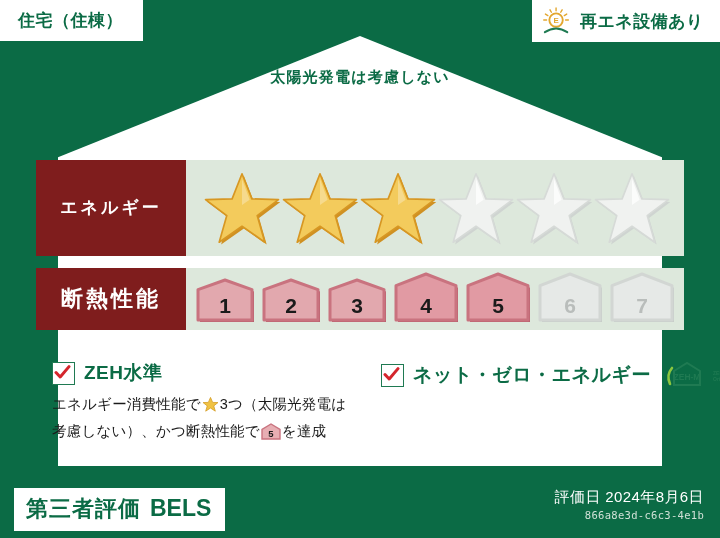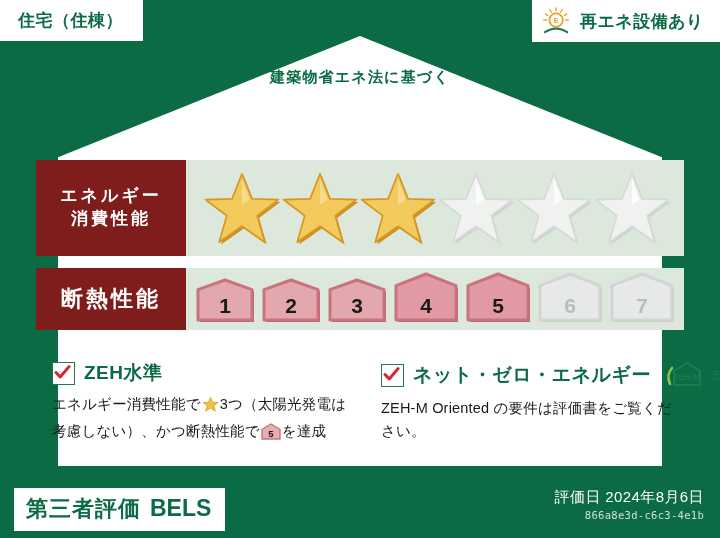--- a/index.html
+++ b/index.html
@@ -158,26 +158,25 @@
           <line x1="28.2" y1="14" x2="25.2" y2="14"></line>
         </g>
         <circle cx="15" cy="14" r="7.2" fill="none" stroke="#e3a72f" stroke-width="2"></circle>
         <text x="15" y="17.6" font-size="8.5" font-weight="bold" fill="#e3a72f" text-anchor="middle" font-family="Liberation Sans, sans-serif">E</text>
         <path d="M3 27 Q15 19 27 27" fill="none" stroke="#1f7a52" stroke-width="2.2" stroke-linecap="round"></path>
       </svg>
     </span>
     <span class="txt">再エネ設備あり</span>
   </div>
 
-  <div class="title-sub">建築物省エネ法に基づく</div>
+  <div class="title-sub">太陽光発電は考慮しない</div>
 
   <div class="rating-row" id="row-energy">
     <div class="row-label">
       <span>エネルギー</span>
-      <span>消費性能</span>
     </div>
     <div class="row-body">
       <div class="stars" id="stars-container">
           <span>
             <svg class="star" viewBox="0 0 100 96">
               <polygon points="50,3 63,36 98,37 70,58 80,93 50,72 20,93 30,58 2,37 37,36" fill="#cf9123" transform="translate(2.5,3)"></polygon>
               <polygon points="50,3 63,36 98,37 70,58 80,93 50,72 20,93 30,58 2,37 37,36" fill="#f3cb5c" stroke="#d79723" stroke-width="2.2" stroke-linejoin="round"></polygon>
               <polygon points="50,10 60,37 50,44 50,10" fill="#ffffff" opacity="0.3"></polygon>
             </svg>
           </span>
@@ -313,21 +312,20 @@
             <path d="M6 24 Q2 15 8 8" fill="none" stroke="#8cc63f" stroke-width="2.6" stroke-linecap="round"></path>
             <polygon points="10,25 10,11 23,3 36,11 36,25" fill="none" stroke="#1f7a52" stroke-width="2"></polygon>
             <text x="23" y="20" font-size="8.5" font-weight="bold" fill="#1f7a52" text-anchor="middle" font-family="Liberation Sans, sans-serif">ZEH-M</text>
           </svg>
           <svg width="26" height="26" viewBox="0 0 26 26">
             <text x="1" y="13" font-size="5" font-weight="bold" fill="#1f7a52" font-family="Liberation Sans, sans-serif">ZEH-M</text>
             <text x="1" y="19" font-size="5" font-weight="bold" fill="#1f7a52" font-family="Liberation Sans, sans-serif">Oriented</text>
           </svg>
         </span>
       </div>
-      <div class="crit-desc">ZEH-M Oriented の要件は評価書をご覧ください。</div>
     </div>
 
   </div>
 
   <div class="footer">
     <div class="bels-box">
       <span class="bels-jp">第三者評価</span>
       <span class="bels-en">BELS</span>
     </div>
     <div class="date">評価日 2024年8月6日</div>

